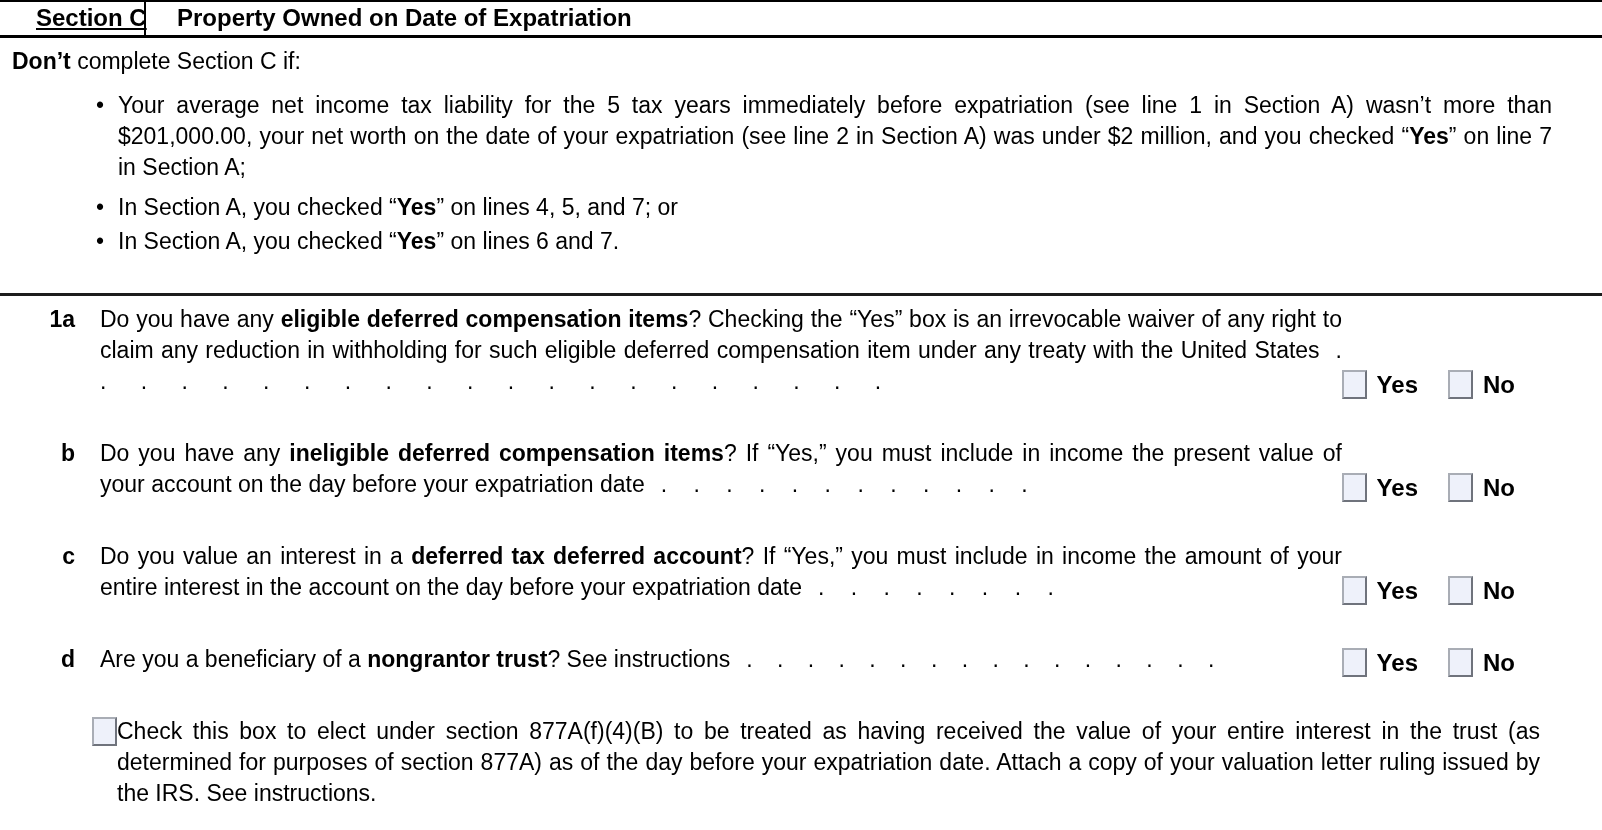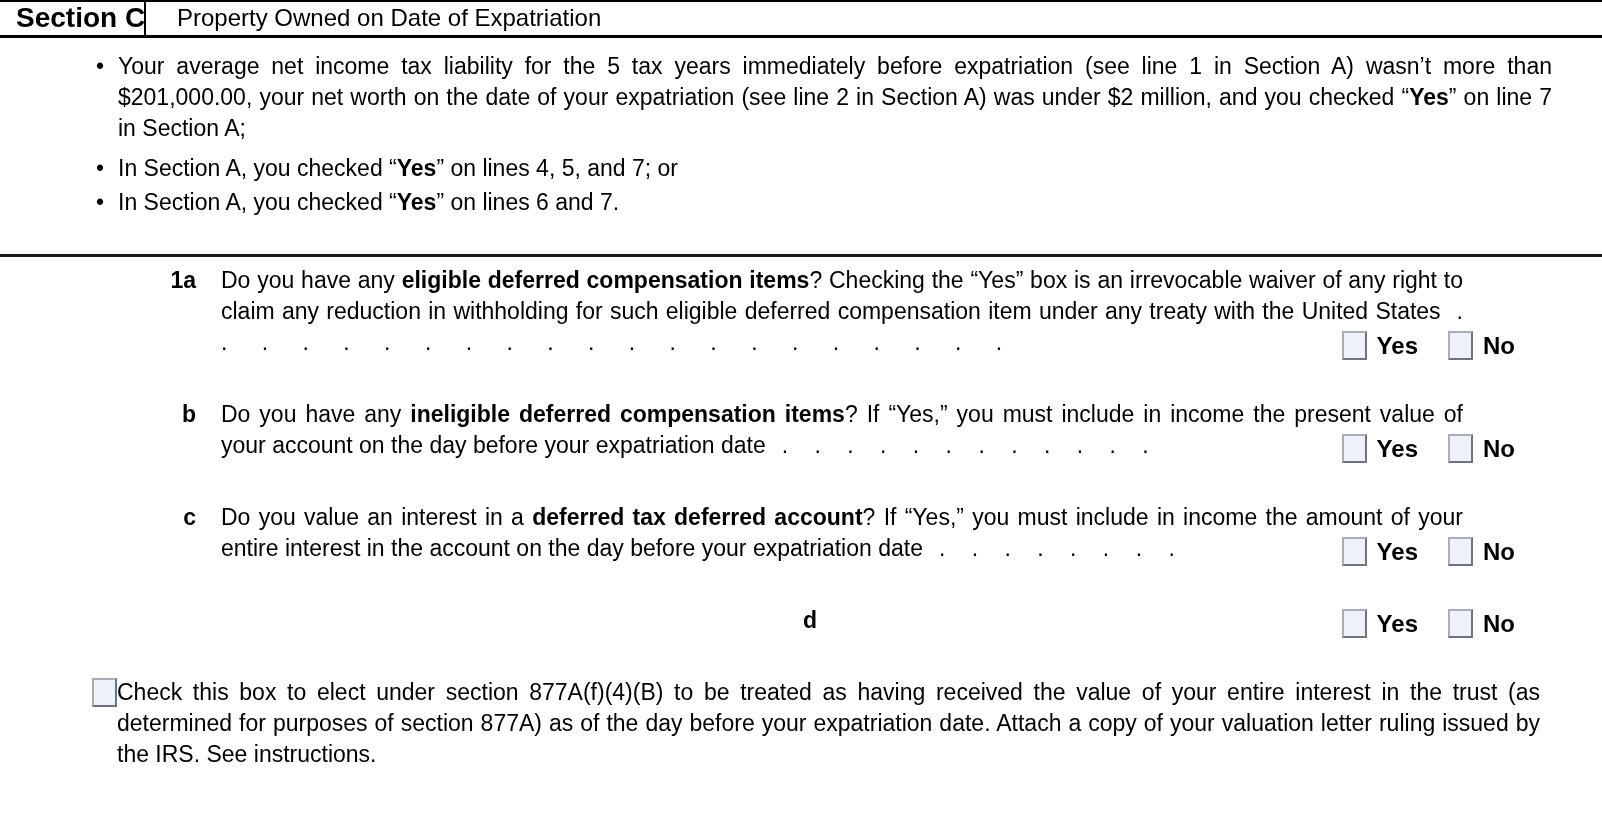--- a/index.html
+++ b/index.html
@@ -20,30 +20,31 @@
   
   .header {
     display: flex;
     align-items: stretch;
     border-top: 2px solid #000;
     border-bottom: 3px solid #000;
     height: 33px;
   }
   .header-section {
     font-weight: bold;
-    font-size: 28px;
+    font-size: 24px;
     line-height: 31px;
     width: 146px;
-    padding-left: 16px;
+    padding-left: 36px;
     border-right: 2px solid #000;
     box-sizing: border-box;
     white-space: nowrap;
+    text-decoration: underline;
   }
   .header-title {
-    font-weight: normal;
+    font-weight: bold;
     font-size: 24px;
     line-height: 31px;
     padding-left: 31px;
     white-space: nowrap;
   }
 
   
   .intro-lead { margin: 8px 0 0 12px; }
   .bullets { margin: 13px 0 0 96px; width: 1456px; }
   .bullet-item { display: flex; }
@@ -58,23 +59,22 @@
     background: #1c1c1c;
     margin: 36px 0 0 0;
     width: 100%;
   }
 
   
   .questions { margin-top: 8px; }
   .q-row {
     position: relative;
     display: flex;
-    padding-left: 24px;
+    padding-left: 42px;
     margin-bottom: 41px;
-    justify-content: center;
   }
   .q-num {
     flex: 0 0 33px;
     width: 33px;
     text-align: right;
     font-weight: bold;
     margin-right: 25px;
   }
   .q-text {
     width: 1242px;
@@ -123,20 +123,21 @@
 </head>
 <body>
 
 <div class="page">
 
   <div class="header">
     <div class="header-section">Section C</div>
     <div class="header-title">Property Owned on Date of Expatriation</div>
   </div>
 
+  <div class="intro-lead"><span class="b">Don’t</span><span> complete Section C if:</span></div>
 
   <div class="bullets">
     <div class="bullet-item gap-after">
       <span class="bullet-glyph">•</span>
       <span class="bullet-text"><span>Your average net income tax liability for the 5 tax years immediately before expatriation (see line 1 in Section A) wasn’t more than $201,000.00, your net worth on the date of your expatriation (see line 2 in Section A) was under $2 million, and you checked “</span><span class="b">Yes</span><span>” on line 7 in Section A;</span></span>
     </div>
     <div class="bullet-item">
       <span class="bullet-glyph">•</span>
       <span class="bullet-text"><span>In Section A, you checked “</span><span class="b">Yes</span><span>” on lines 4, 5, and 7; or</span></span>
     </div>
@@ -190,20 +191,21 @@
         </span>
         <span class="answer">
           <span class="cb" role="checkbox" aria-checked="false"></span>
           <span class="answer-label">No</span>
         </span>
       </div>
     </div>
 
     <div class="q-row">
       <div class="q-num">d</div>
+      <div class="q-text"><span><span>Are you a beneficiary of a </span><span class="b">nongrantor trust</span><span>? See instructions</span></span><span class="dots dots-3">. . . . . . . . . . . . . . . .</span></div>
       <div class="answers">
         <span class="answer">
           <span class="cb" role="checkbox" aria-checked="false"></span>
           <span class="answer-label">Yes</span>
         </span>
         <span class="answer">
           <span class="cb" role="checkbox" aria-checked="false"></span>
           <span class="answer-label">No</span>
         </span>
       </div>

